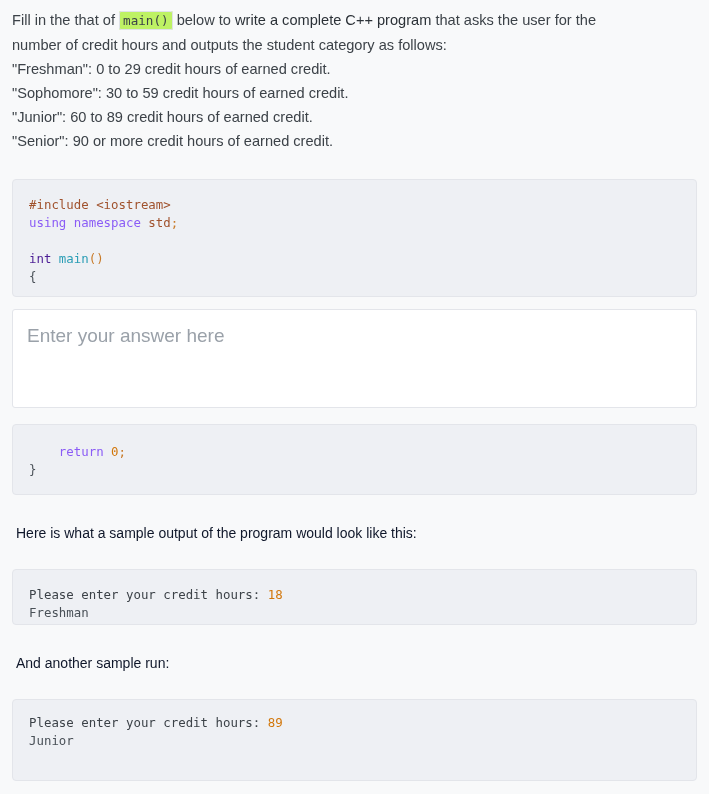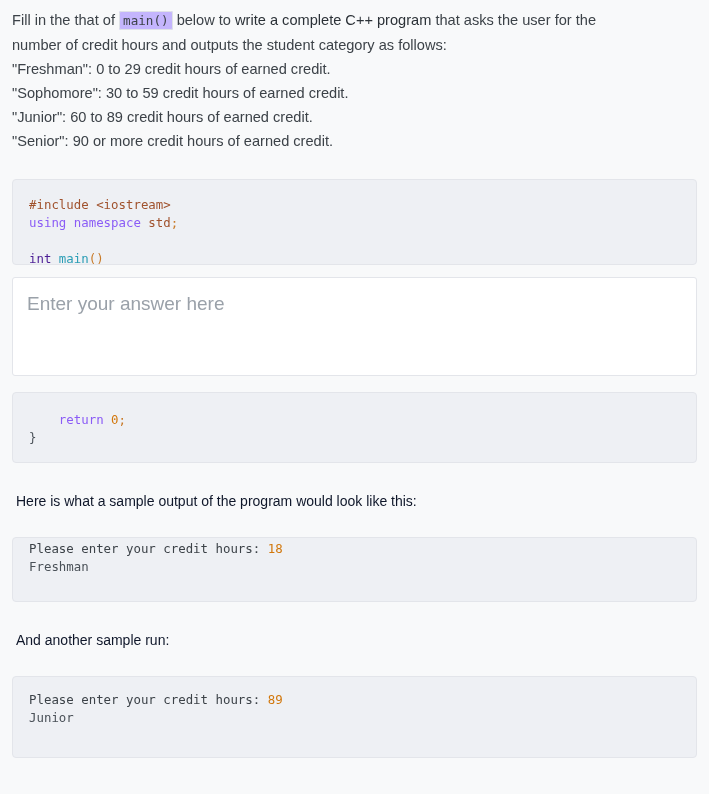--- a/index.html
+++ b/index.html
@@ -35,21 +35,21 @@
     margin: 0;
     padding: 0;
   }
   .prose .bold {
     font-weight: normal;
     color: #2b3137;
   }
   .inline-code {
     font-family: "DejaVu Sans Mono", monospace;
     font-size: 12.6px;
-    background: #c4b5fd;
+    background: #bef264;
     border: 1px solid #dfe2e7;
     border-radius: 2px;
     padding: 1px 3px;
     color: #3c4248;
     vertical-align: baseline;
   }
 
   
   .codeblock {
     position: relative;
@@ -112,23 +112,23 @@
   .spacer-22 { height: 22px; }
   .spacer-26 { height: 26px; }
 
   .lead {
     font-size: 14px;
     line-height: 24px;
     color: #0f172a;
     margin: 4px;
   }
 
-  .block-1 { height: 86px; padding-top: 16px; }
+  .block-1 { height: 118px; padding-top: 16px; }
   .block-2 { height: 71px;  padding-top: 18px; }
-  .block-3 { height: 65px;  padding-top: 2px; }
+  .block-3 { height: 56px;  padding-top: 16px; }
   .block-4 { height: 82px;  }
 </style>
 </head>
 <body>
 
 <div class="page">
 
   <div class="prose">
     <p><span>Fill in the that of </span><span class="inline-code">main()</span><span> below to </span><span class="bold">write a complete C++ program</span><span> that asks the user for the</span></p>
     <p>number of credit hours and outputs the student category as follows:</p>

